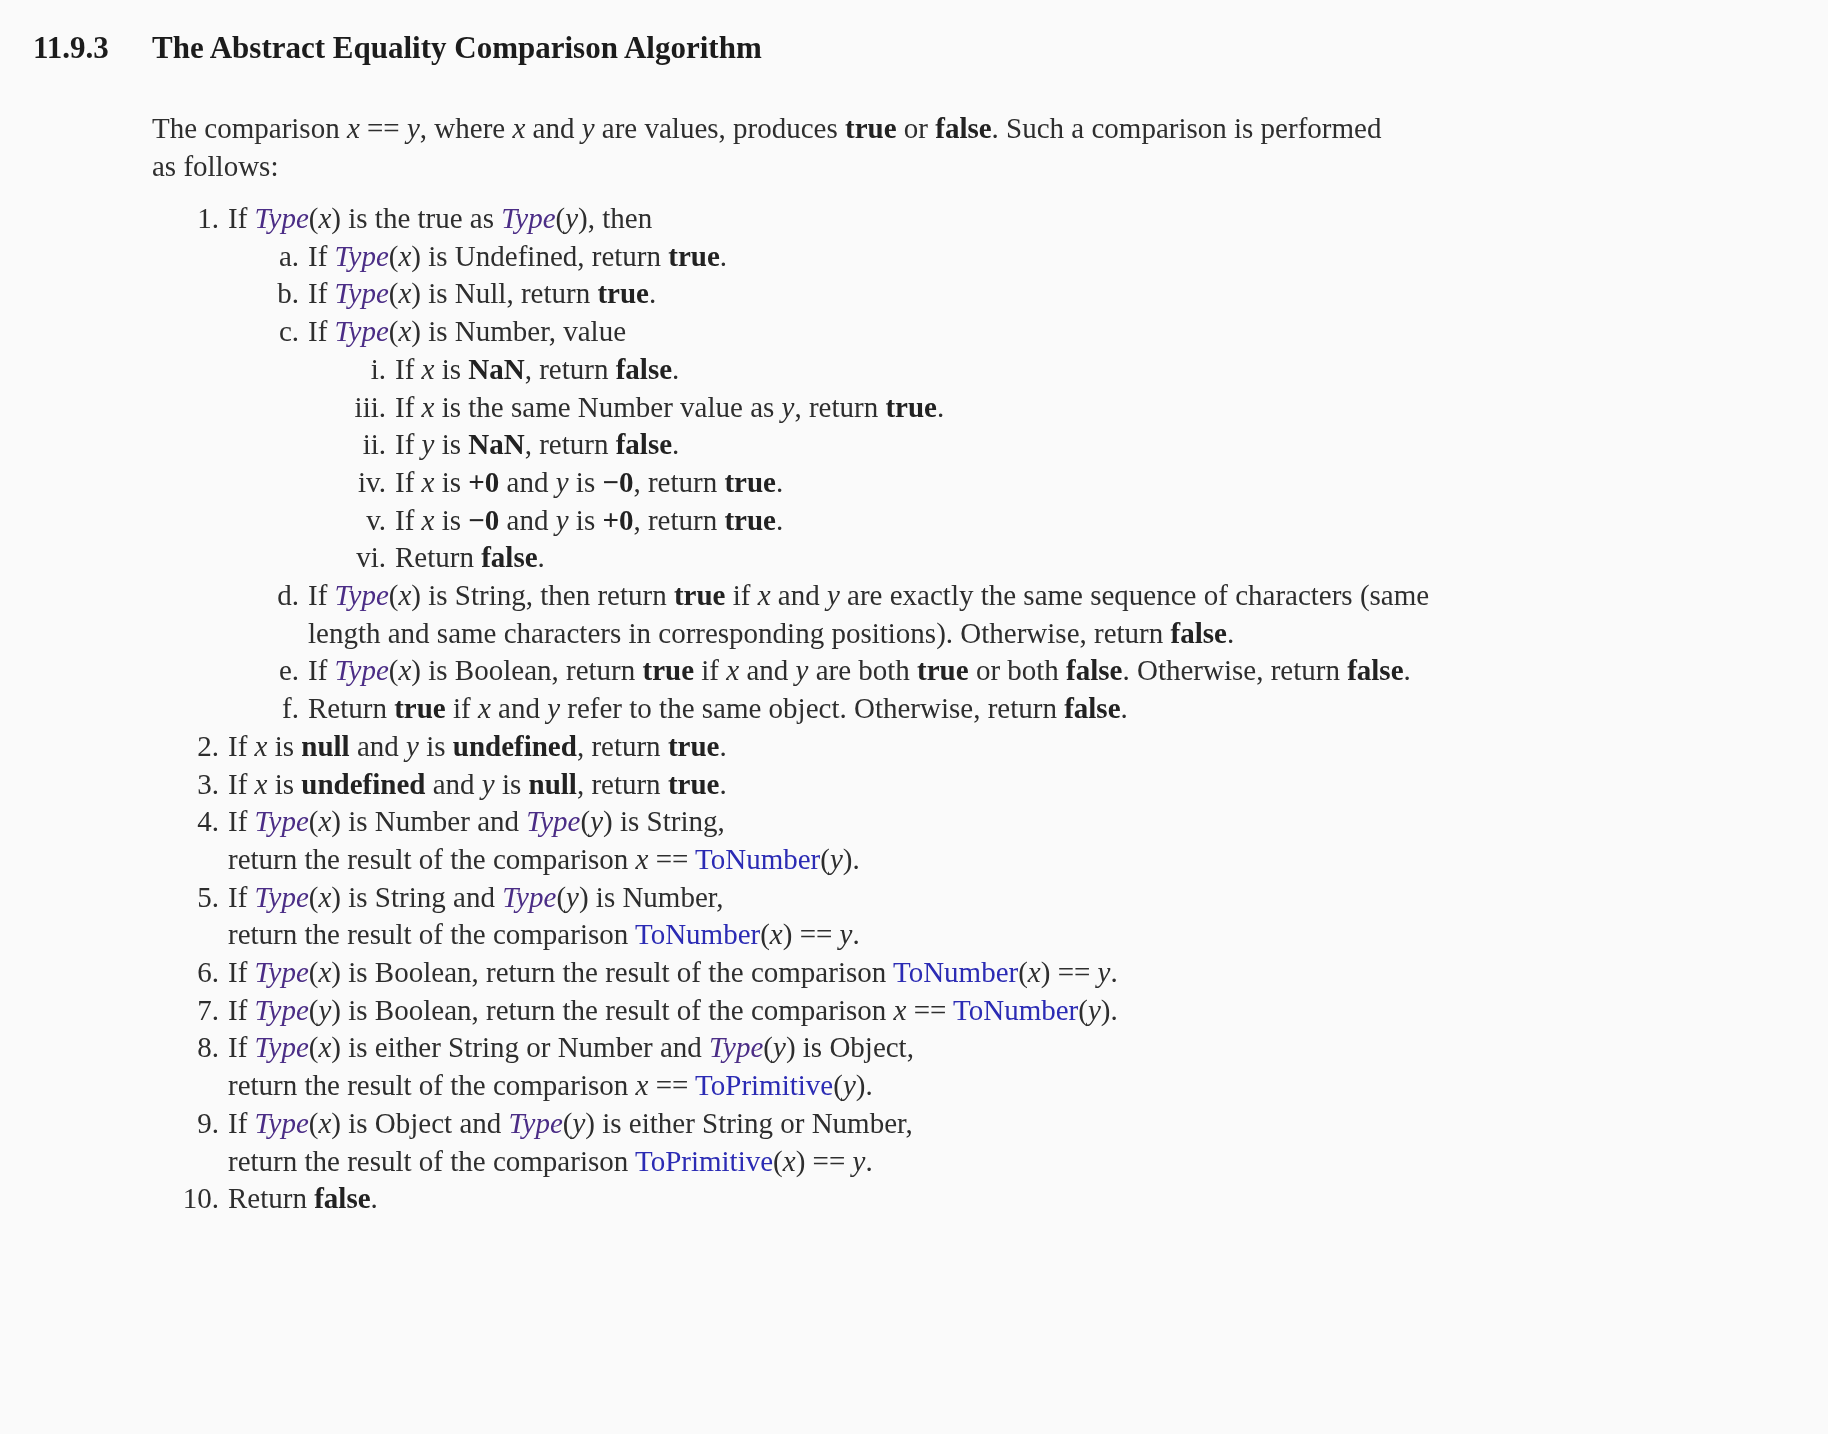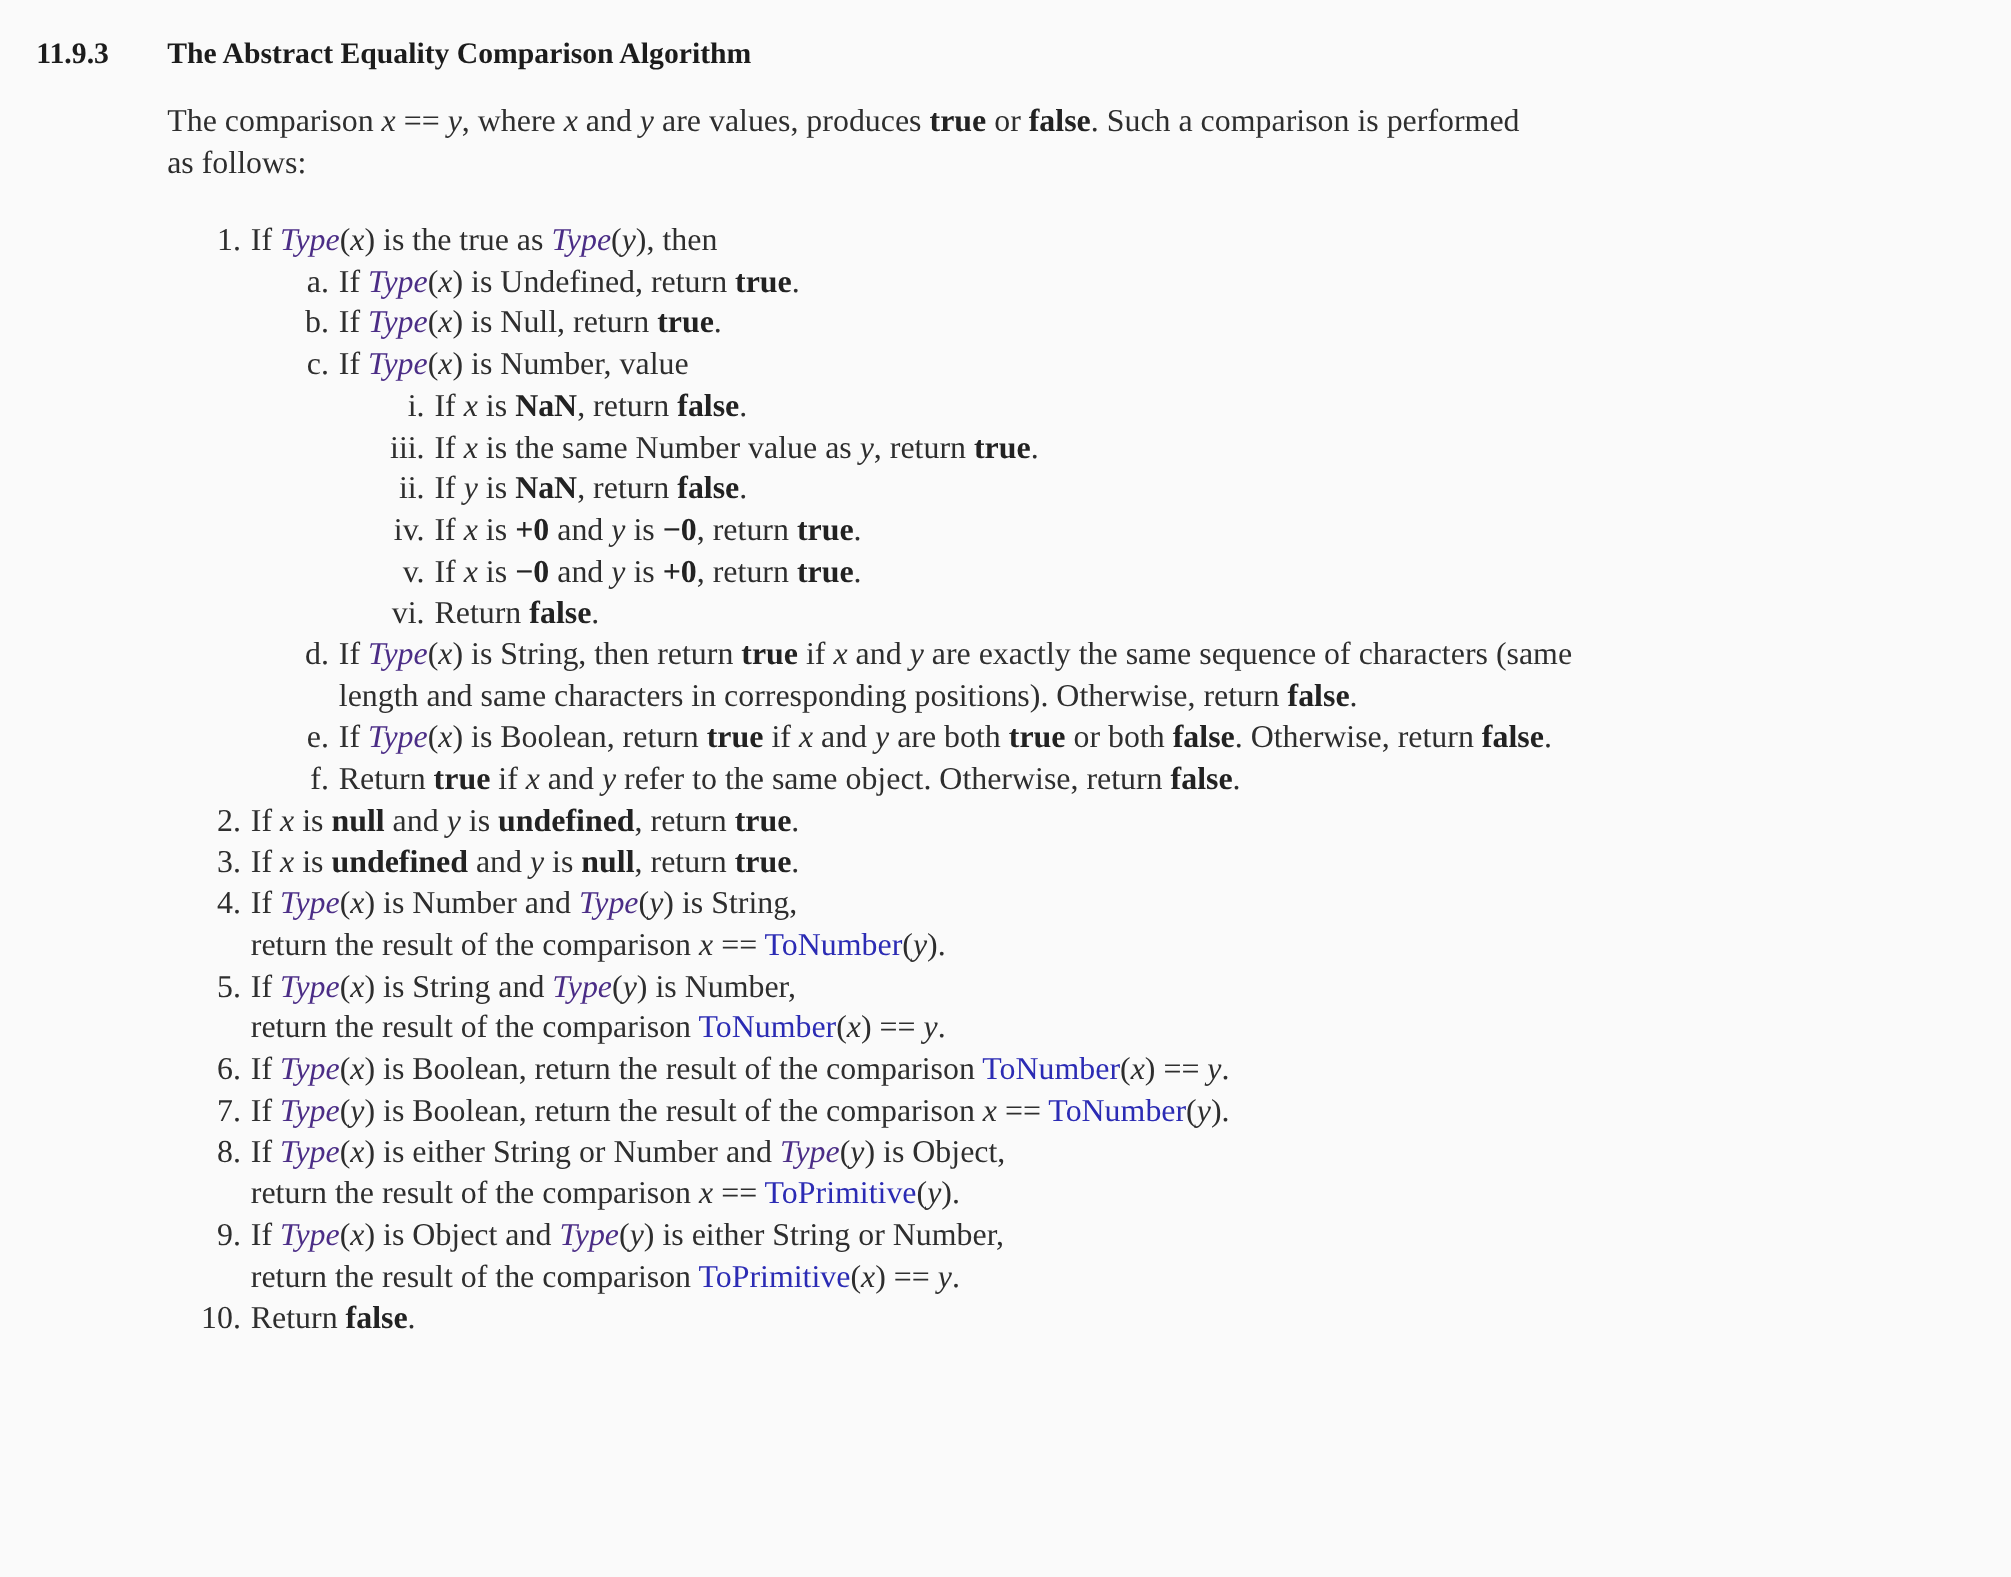--- a/index.html
+++ b/index.html
@@ -8,27 +8,27 @@
     background: #fafafa;
     color: #2e2e2e;
     font-family: "Liberation Serif", "DejaVu Serif", serif;
     font-size: 29px;
     line-height: 37.7px;
     overflow: hidden;
     position: relative;
   }
   .heading {
     position: absolute; top: 28px; left: 33px;
-    font-size: 27px; line-height: 40px;
+    font-size: 31px; line-height: 40px;
     font-weight: 700; color: #1c1c1c;
     white-space: nowrap;
   }
   .heading .num { display: inline-block; width: 119px; }
   .intro {
-    position: absolute; top: 92px; left: 152px;
+    position: absolute; top: 110px; left: 152px;
     width: 1480px;
   }
   .list { position: absolute; top: 200px; left: 0; width: 1828px; }
   .item { position: relative; }
   .marker { position: absolute; left: 0; top: 0; text-align: right; display: inline-block; }
   .level-1 { padding-left: 228px; } .level-1 > .marker { width: 219px; }
   .level-2 { padding-left: 308px; } .level-2 > .marker { width: 299px; }
   .level-3 { padding-left: 395px; } .level-3 > .marker { width: 386px; }
   .seg-i { font-style: italic; }
   .seg-b { font-weight: 700; color: #222222; }

